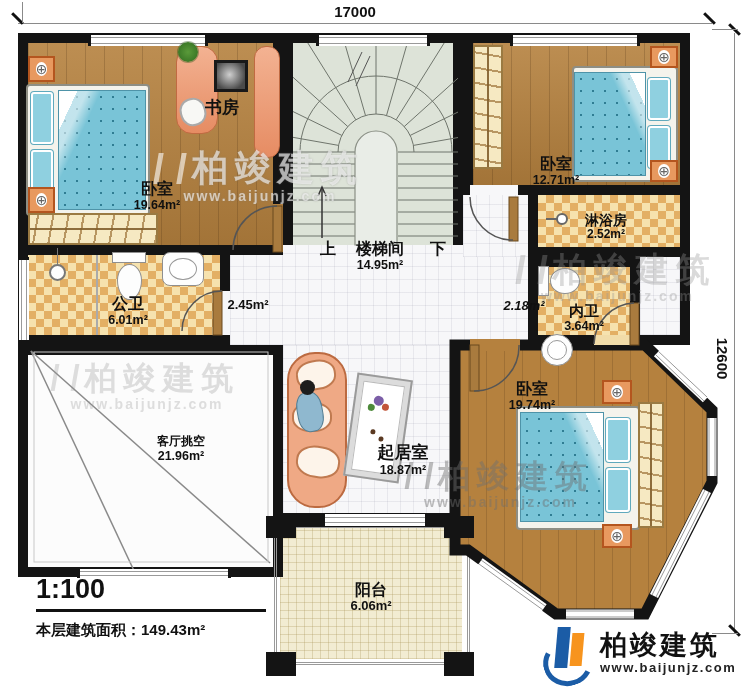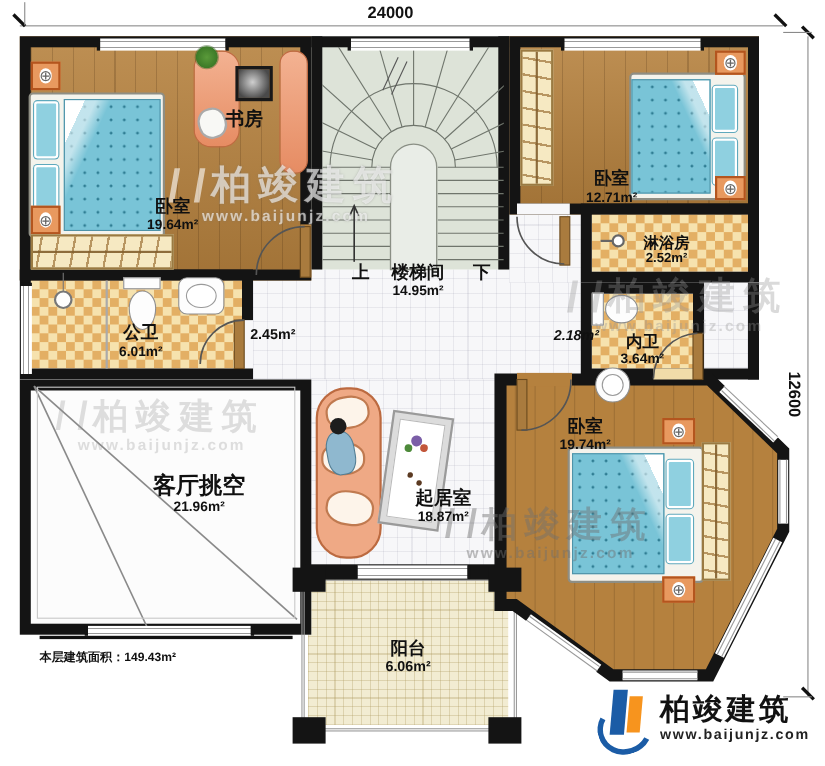--- a/index.html
+++ b/index.html
@@ -38,21 +38,21 @@
   .wm .url{display:block;font-size:14px;letter-spacing:2px;margin-top:2px;}
   .wm-ic{display:inline-block;width:.5em;height:.85em;border-left:.15em solid;border-right:.15em solid;transform:skewX(-10deg);margin-right:.22em;}
   .dim{position:absolute;z-index:30;background:#8a8a8a;}
   .tick{position:absolute;z-index:30;width:15px;height:3px;background:#111;transform:rotate(45deg);}
   .dimtxt{position:absolute;z-index:30;font-weight:bold;font-size:15px;color:#111;text-align:center;}
   #titleblock{position:absolute;left:36px;top:574px;z-index:30;color:#111;}
   #titleblock .row1{display:flex;align-items:baseline;gap:14px;}
   #titleblock .plan{font-size:37px;font-weight:900;letter-spacing:2px;}
   #titleblock .scale{font-size:27px;font-weight:bold;}
   #titleblock .rule{width:230px;height:3px;background:#111;margin:4px 0 9px 0;}
-  #titleblock .meta{font-size:11px;font-weight:bold;margin-bottom:7px;}
+  #titleblock .meta{font-size:15px;font-weight:bold;margin-bottom:7px;}
   #logo{position:absolute;left:543px;top:626px;z-index:30;display:flex;align-items:center;gap:9px;}
   .logo-ic{position:relative;width:48px;height:54px;}
   .logo-ic .swoosh{position:absolute;left:0;top:13px;width:40px;height:37px;border:5px solid transparent;border-left-color:#1b5ca6;border-bottom-color:#1b5ca6;border-radius:50%;transform:rotate(-18deg);}
   .logo-ic .t-blue{position:absolute;left:13px;top:1px;width:13px;height:41px;background:#1b5ca6;transform:skewX(-5deg);}
   .logo-ic .t-orange{position:absolute;left:28px;top:7px;width:12px;height:33px;background:#f7941e;transform:skewX(-5deg);}
   .logo-nm{font-size:27px;font-weight:900;letter-spacing:3px;color:#111;line-height:1.05;}
   .logo-url{font-size:13px;font-weight:bold;letter-spacing:1.5px;color:#222;}
   svg.overlay{position:absolute;left:0;top:0;z-index:5;pointer-events:none;}
 </style>
 </head>
@@ -279,21 +279,21 @@
       <span class="nm">公卫</span>
       <span class="ar">6.01m²</span>
     </div>
   <div class="lbl" style="left:248px;top:305px;">
       <span class="ar" style="font-size:13px;">2.45m²</span>
     </div>
   <div class="lbl" style="left:524px;top:306px;font-style:italic;">
       <span class="ar" style="font-size:13px;">2.18m²</span>
     </div>
   <div class="lbl" style="left:181px;top:449px;">
-      <span class="nm" style="font-size:21px;text-align:center;">客厅挑空</span>
+      <span class="nm" style="font-size:12px;text-align:center;">客厅挑空</span>
       <span class="ar">21.96m²</span>
     </div>
   <div class="lbl" style="left:403px;top:460px;">
       <span class="nm" style="font-size:17px;">起居室</span>
       <span class="ar">18.87m²</span>
     </div>
   <div class="lbl" style="left:532px;top:396px;">
       <span class="nm">卧室</span>
       <span class="ar">19.74m²</span>
     </div>
@@ -325,33 +325,34 @@
   </div>
   <div class="wm" style="left:388px;top:460px;width:225px;color:rgba(110,110,110,.45);">
     <span class="nm" style="font-size:32px;">
         <i class="wm-ic"></i>
         <span>柏竣建筑</span>
       </span>
     <span class="url">www.baijunjz.com</span>
   </div>
 
   <div class="dim" style="left:18px;top:23px;width:694px;height:1px;"></div>
-  <div class="dimtxt" style="left:300px;top:3px;width:110px;">24000</div>
+  <div class="dimtxt" style="left:300px;top:3px;width:110px;">17000</div>
   <div class="tick" style="left:10px;top:17px;"></div>
   <div class="tick" style="left:702px;top:17px;"></div>
   <div class="dim" style="left:22px;top:2px;width:1px;height:21px;"></div>
   <div class="dim" style="left:734px;top:33px;width:1px;height:600px;"></div>
   <div class="dimtxt" style="left:692px;top:350px;width:60px;transform:rotate(90deg);">12600</div>
   <div class="tick" style="left:727px;top:28px;"></div>
   <div class="tick" style="left:727px;top:629px;"></div>
   <div class="dim" style="left:712px;top:29px;width:26px;height:1px;"></div>
   <div class="dim" style="left:712px;top:633px;width:26px;height:1px;"></div>
 
   <div id="titleblock">
     <div class="row1">
+      <span class="scale">1:100</span>
     </div>
     <div class="rule"></div>
     <div class="meta"><span>本层建筑面积：</span><span>149.43m²</span></div>
   </div>
 
   <div id="logo">
     <div class="logo-ic">
       <i class="swoosh"></i>
       <i class="t-blue"></i>
       <i class="t-orange"></i>

